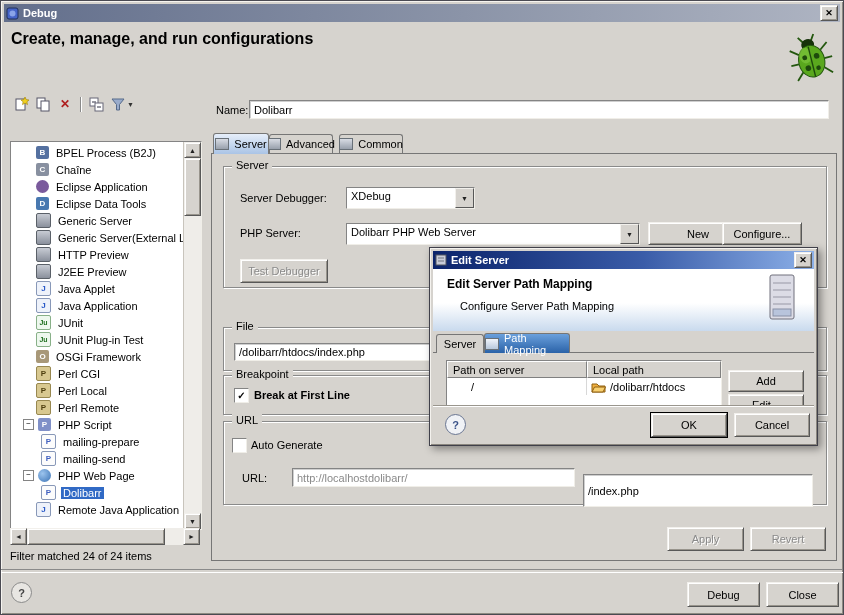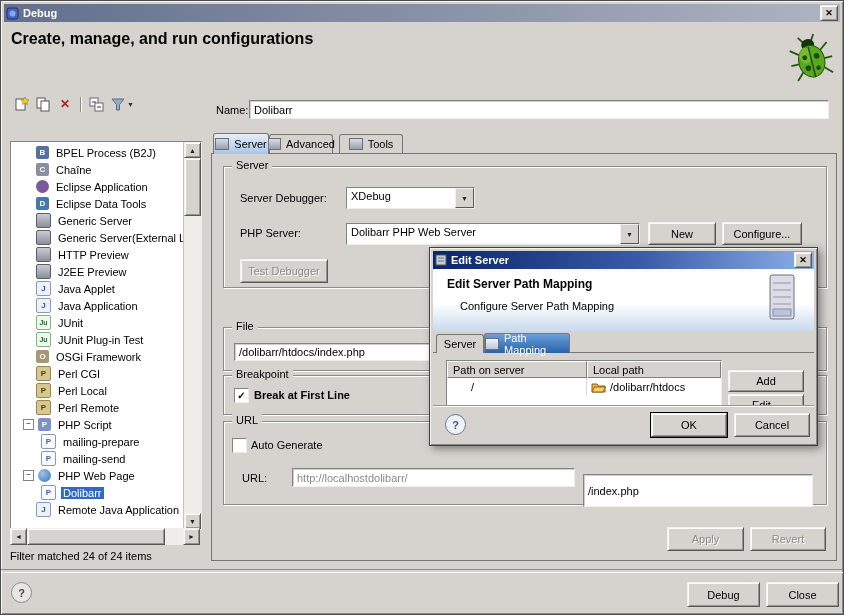--- a/index.html
+++ b/index.html
@@ -307,36 +307,36 @@
   <div class="tab sel" style="left:212px;width:56px;">
     <span class="tabicon"></span>
     <span>Server</span>
   </div>
   <div class="tab" style="left:268px;width:64px;">
     <span class="tabicon"></span>
     <span>Advanced</span>
   </div>
   <div class="tab" style="left:338px;width:64px;">
     <span class="tabicon"></span>
-    <span>Tools</span>
+    <span>Common</span>
   </div>
 
   <div class="group" style="left:222px;top:165px;width:602px;height:120px;">
     <span class="glabel">Server</span>
     <label class="flabel" style="left:16px;top:25px;">Server Debugger:</label>
     <div class="combo" style="left:122px;top:20px;width:127px;">
       <span class="txt">XDebug</span>
       <span class="drop">▼</span>
     </div>
     <label class="flabel" style="left:16px;top:60px;">PHP Server:</label>
     <div class="combo" style="left:122px;top:56px;width:292px;">
       <span class="txt">Dolibarr PHP Web Server</span>
       <span class="drop">▼</span>
     </div>
-    <div class="btn bevel" style="left:424px;top:55px;width:66px;height:21px;">New</div>
+    <div class="btn bevel" style="left:424px;top:55px;width:66px;height:21px;padding-left:16px;">New</div>
     <div class="btn bevel" style="left:498px;top:55px;width:78px;height:21px;">Configure...</div>
     <div class="btn bevel disabled" style="left:16px;top:92px;width:86px;height:22px;">Test Debugger</div>
   </div>
 
   <div class="group" style="left:222px;top:326px;width:602px;height:42px;">
     <span class="glabel">File</span>
     <input class="field" style="position: absolute; left: 10px; top: 15px; width: 580px; height: 18px; box-sizing: border-box;" value="/dolibarr/htdocs/index.php">
   </div>
 
   <div class="group" style="left:222px;top:374px;width:602px;height:38px;">

